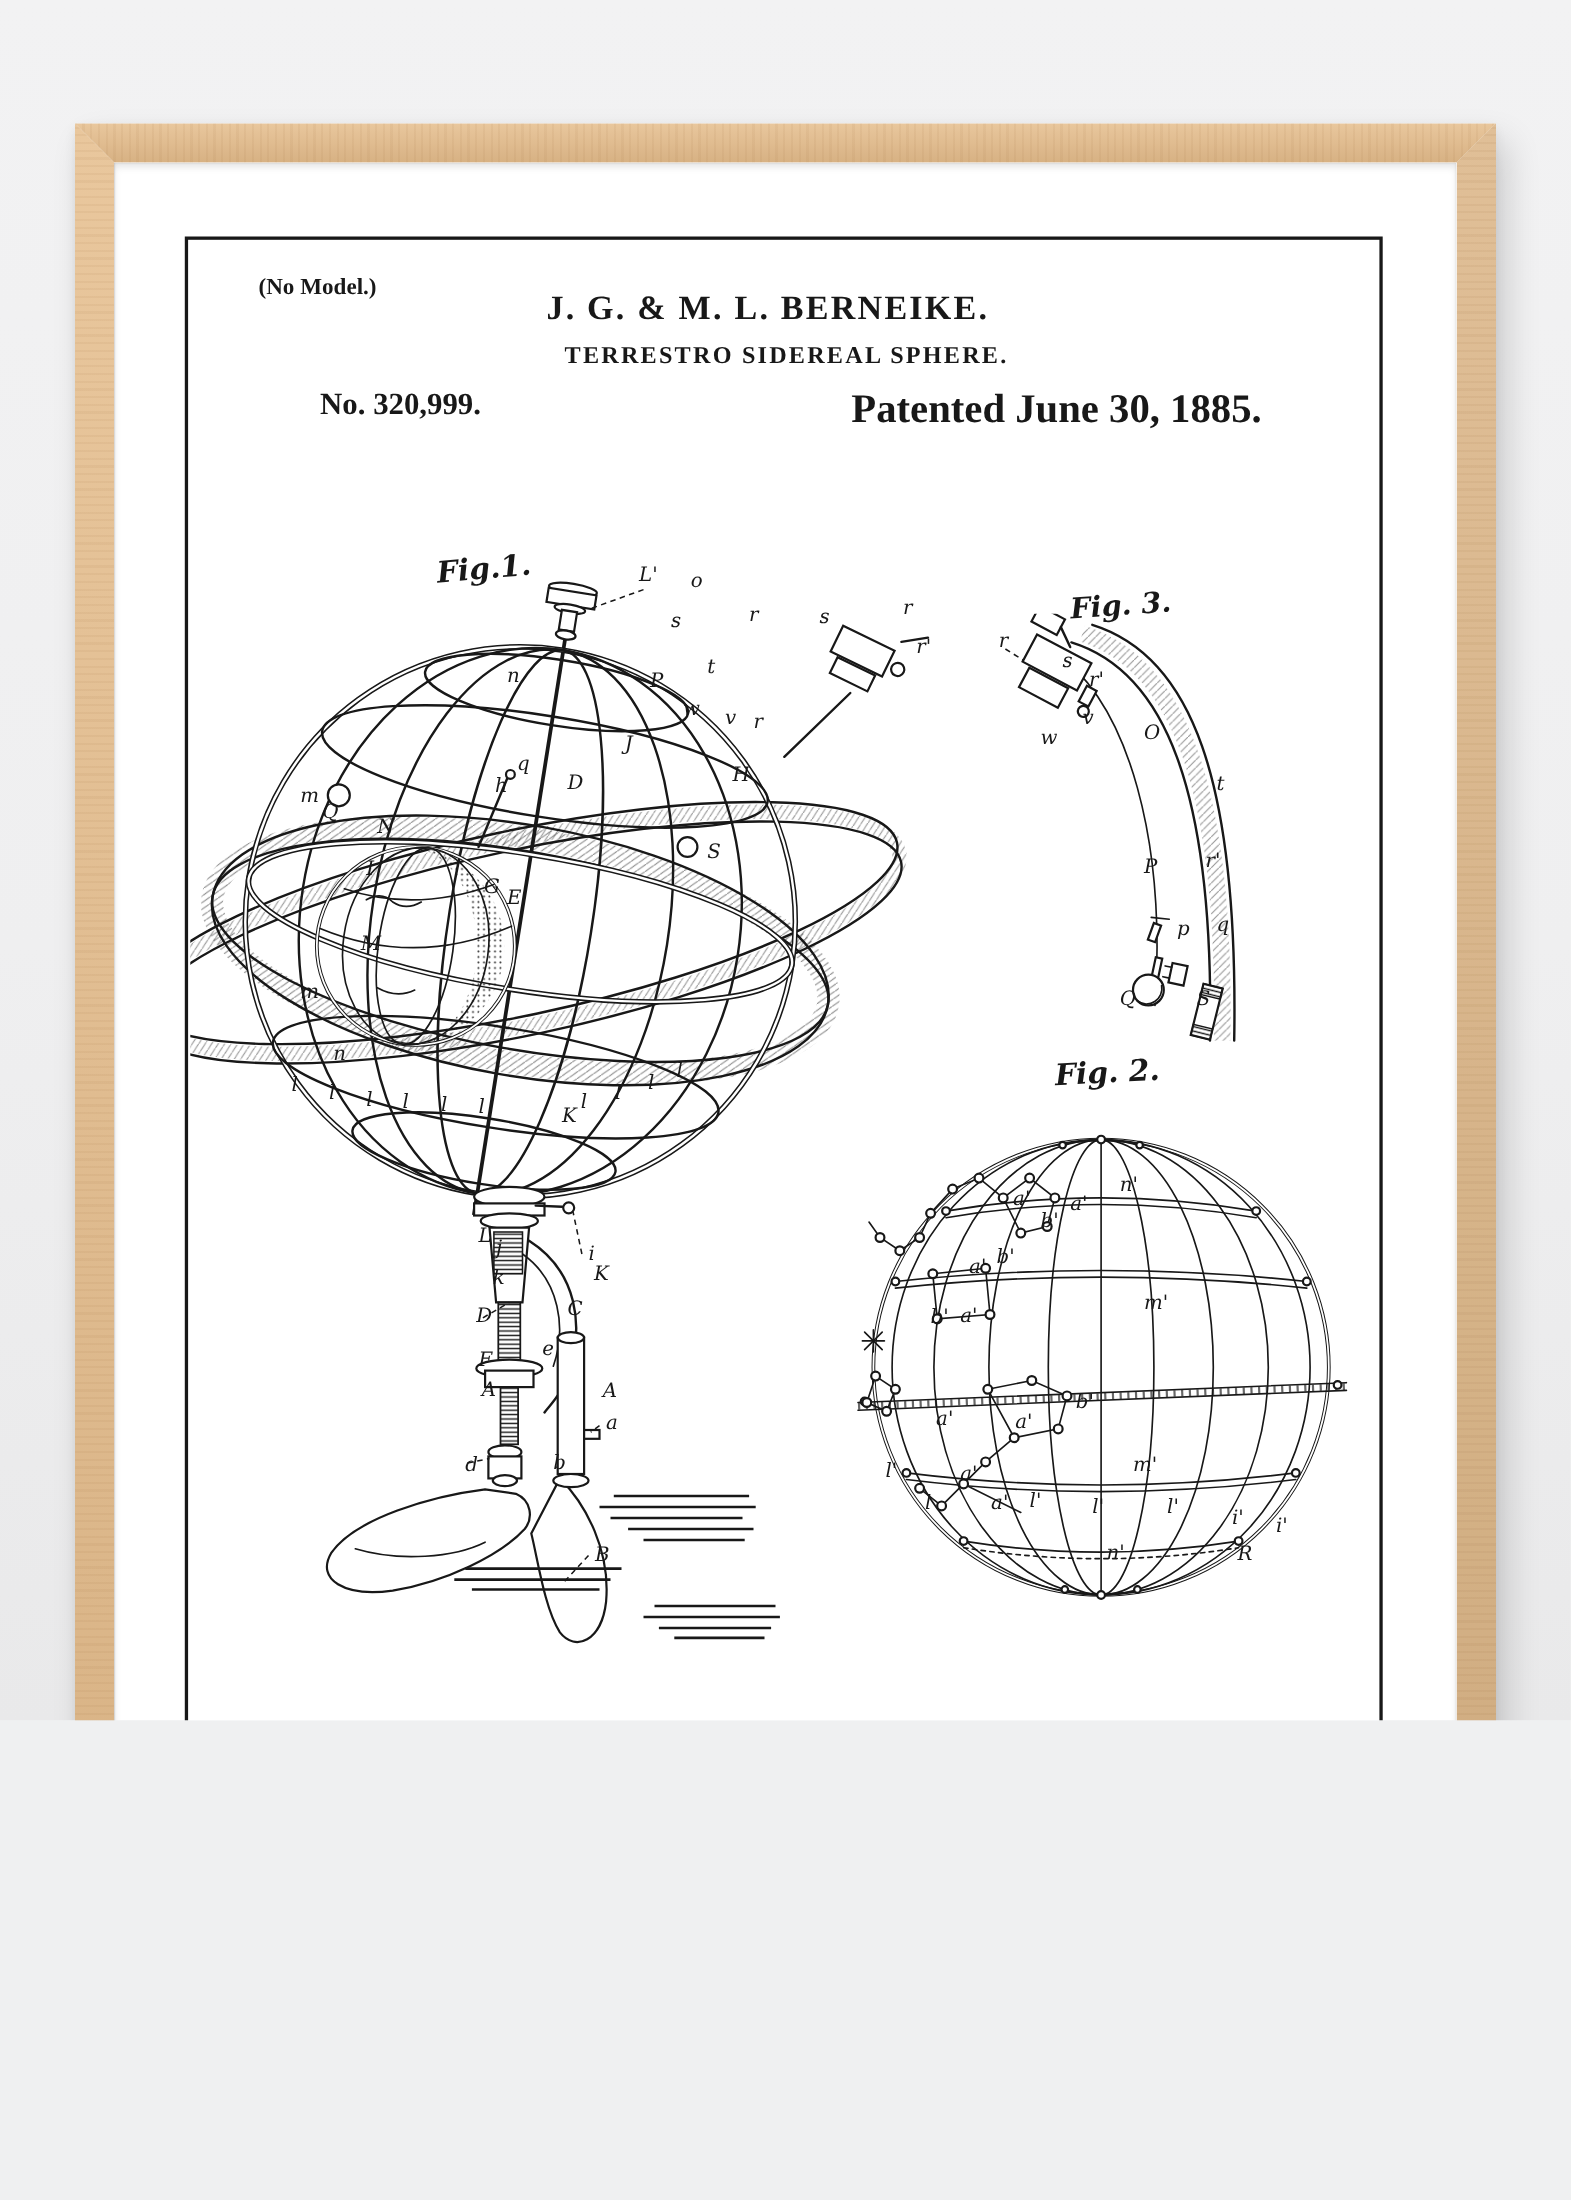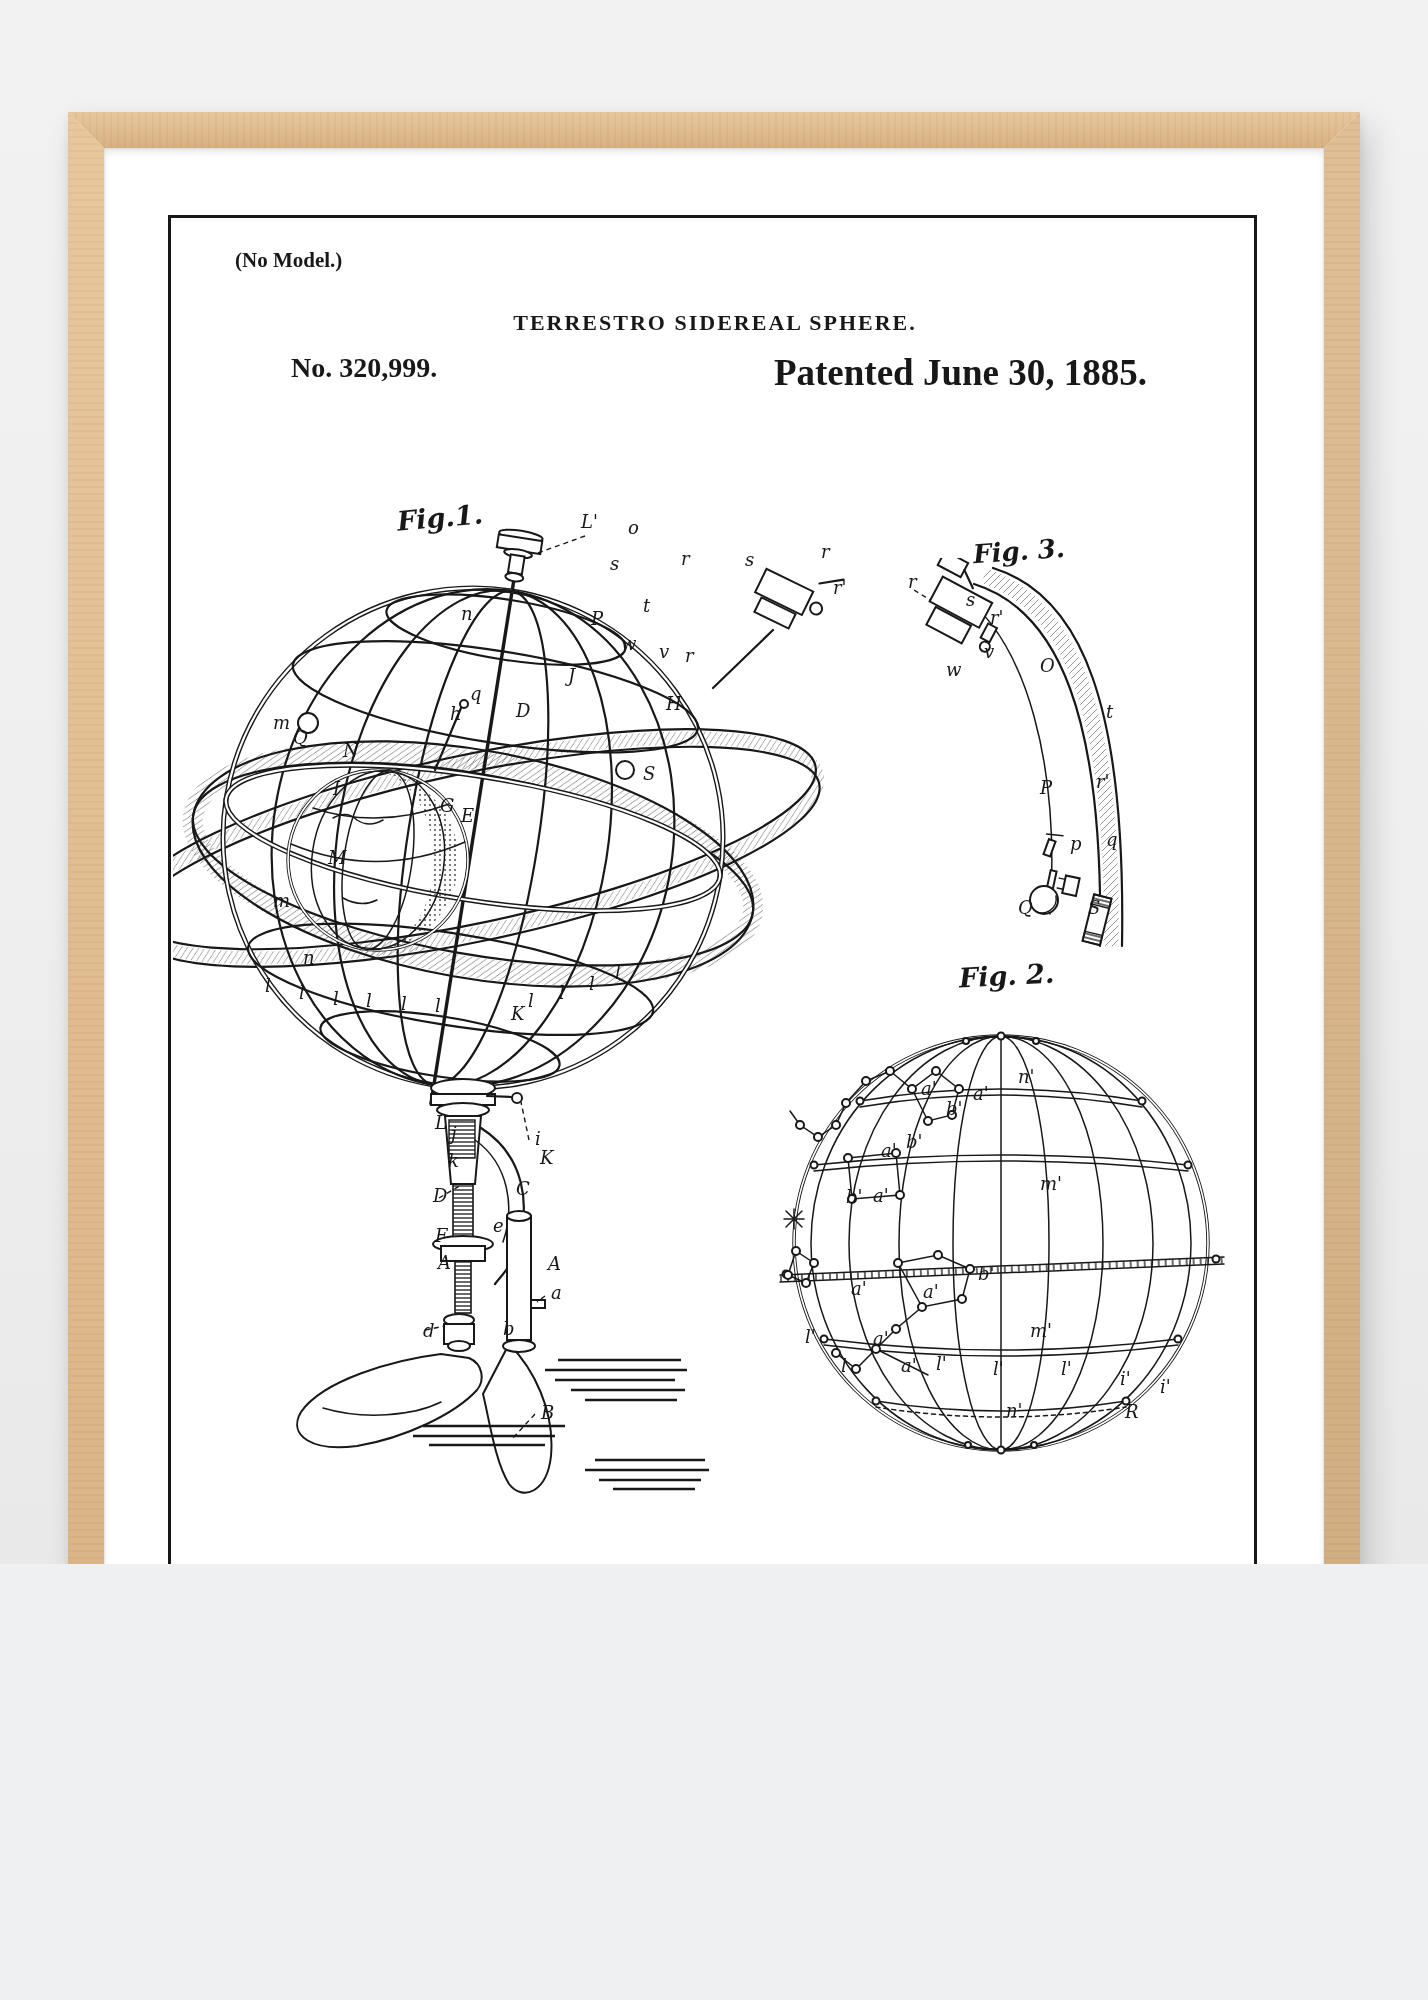--- a/index.html
+++ b/index.html
@@ -94,20 +94,21 @@
 <div class="page">
   <div class="frame">
     <div class="bar h top"></div>
     <div class="bar h bottom"></div>
     <div class="bar left"></div>
     <div class="bar right"></div>
     <div class="mat">
       <div class="content-box">
 
         <div class="t print no-model">(No Model.)</div>
+        <div class="t print title">J. G. &amp; M. L. BERNEIKE.</div>
         <div class="t print subtitle">TERRESTRO SIDEREAL SPHERE.</div>
         <div class="t print pat-no">No. 320,999.</div>
         <div class="t print pat-date">Patented June 30, 1885.</div>
 
         <div class="t script figcap figcap1">Fig.1.</div>
         <div class="t script figcap figcap3">Fig. 3.</div>
         <div class="t script figcap figcap2">Fig. 2.</div>
 
         <svg class="fig1" width="700" height="1005" viewBox="0 0 700 1005">
 

